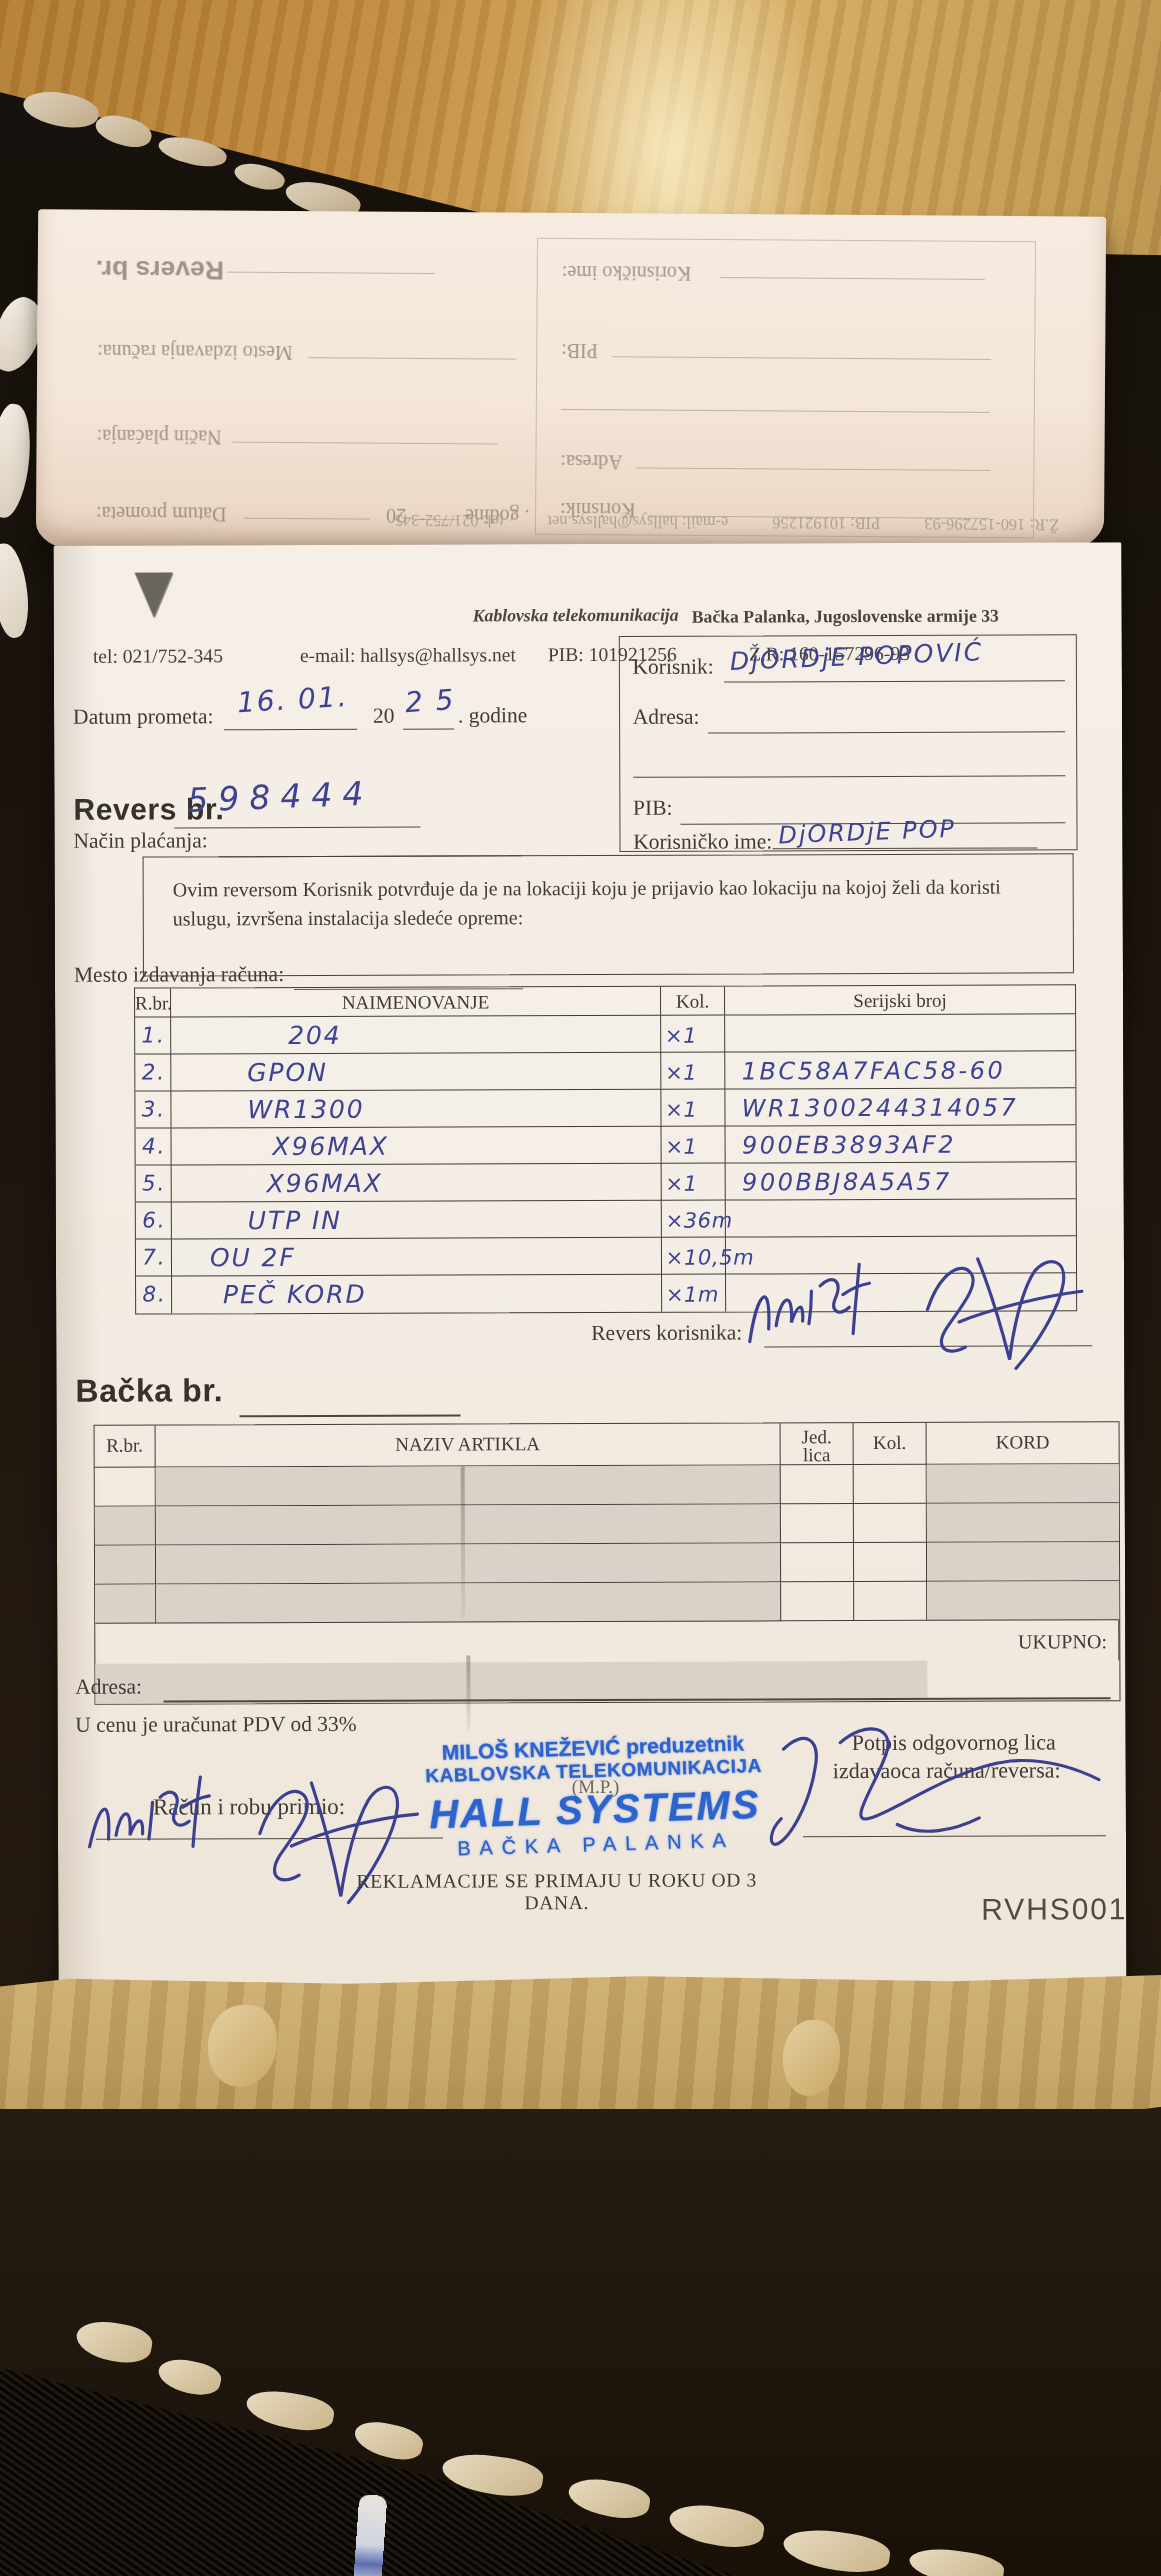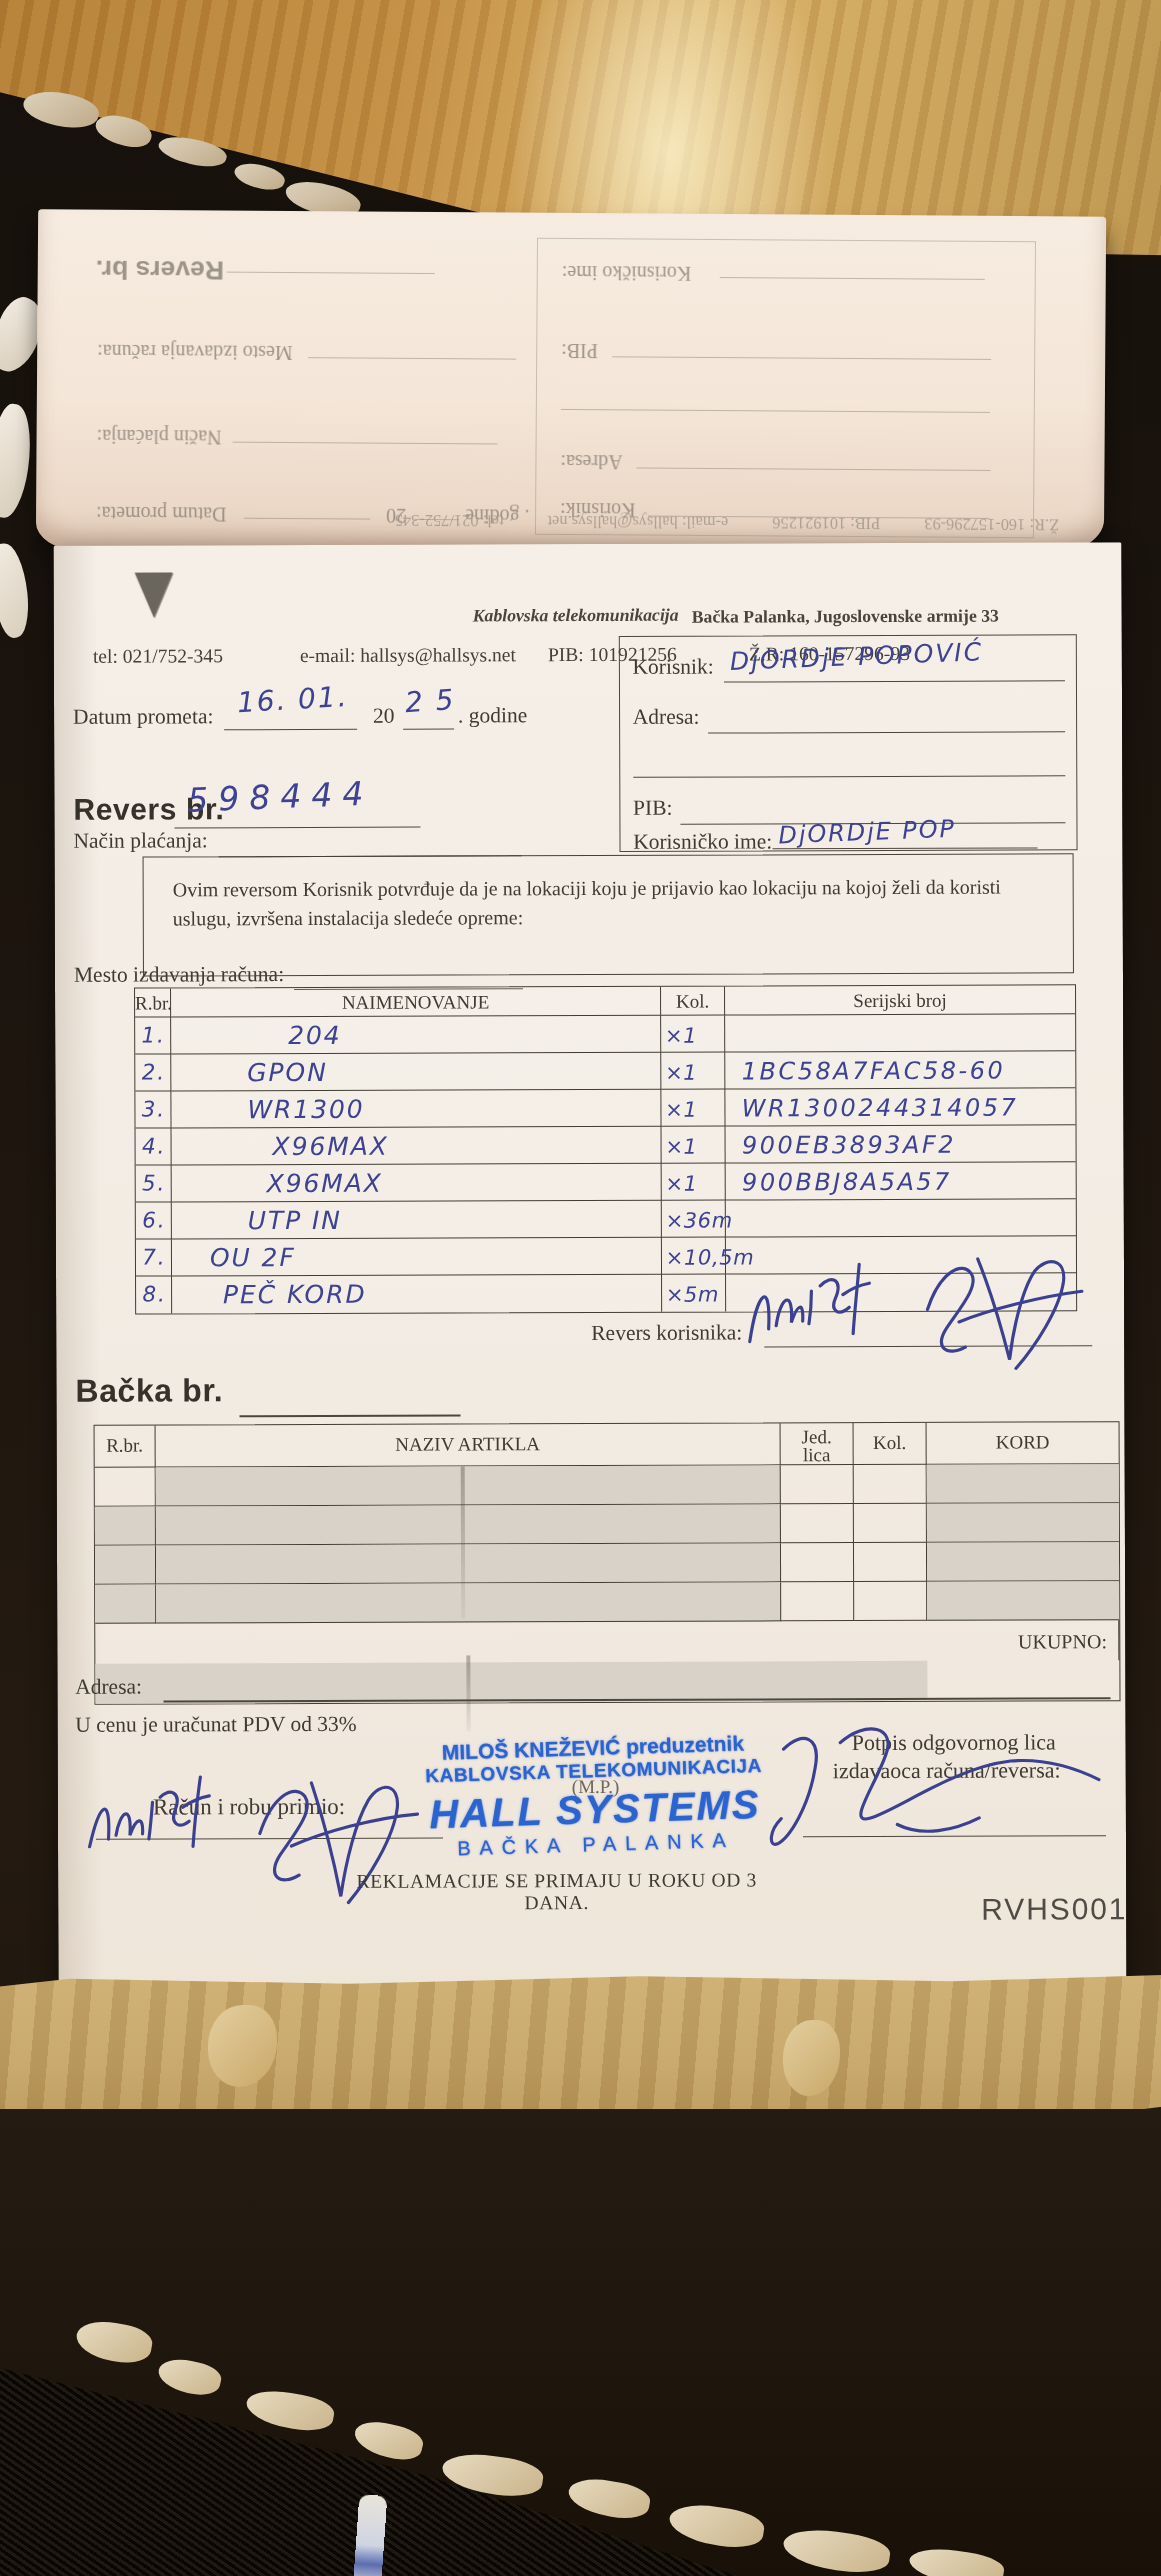--- a/index.html
+++ b/index.html
@@ -273,21 +273,21 @@
     </div>
     <div class="t1row">
       <div class="bcell num hw">7.</div>
       <div class="bcell nm hw" style="padding-left:38px">OU 2F</div>
       <div class="bcell kl hw">×10,5m</div>
       <div class="bcell sr hw"></div>
     </div>
     <div class="t1row">
       <div class="bcell num hw">8.</div>
       <div class="bcell nm hw" style="padding-left:51px">PEČ KORD</div>
-      <div class="bcell kl hw">×5m</div>
+      <div class="bcell kl hw">×1m</div>
       <div class="bcell sr hw"></div>
     </div>
   </div>
 
   <div class="abs" id="potpis-label">Revers korisnika:</div>
   <div class="fl" style="left:708px;top:803px;width:328px"></div>
   <svg class="sigsvg" style="left:682px;top:691px" width="366" height="145" viewBox="0 0 580 230">
     <path d="M18 170 C30 90 52 70 48 150 M60 145 C66 100 88 84 84 140 C94 110 104 106 102 138 M116 90 C116 112 114 130 112 142 M130 82 C150 62 166 74 154 102 C146 120 158 132 176 116 M192 48 C188 92 184 128 182 158 M166 96 C180 86 196 80 208 78"></path>
     <path d="M300 120 C320 60 356 42 370 64 C382 84 350 120 330 150 C310 180 330 196 360 180 M380 40 C400 90 420 160 430 200 C436 150 450 90 470 60 C490 36 520 40 516 76 C510 120 470 180 440 214 M350 140 C400 120 480 100 545 92"></path>
   </svg>

